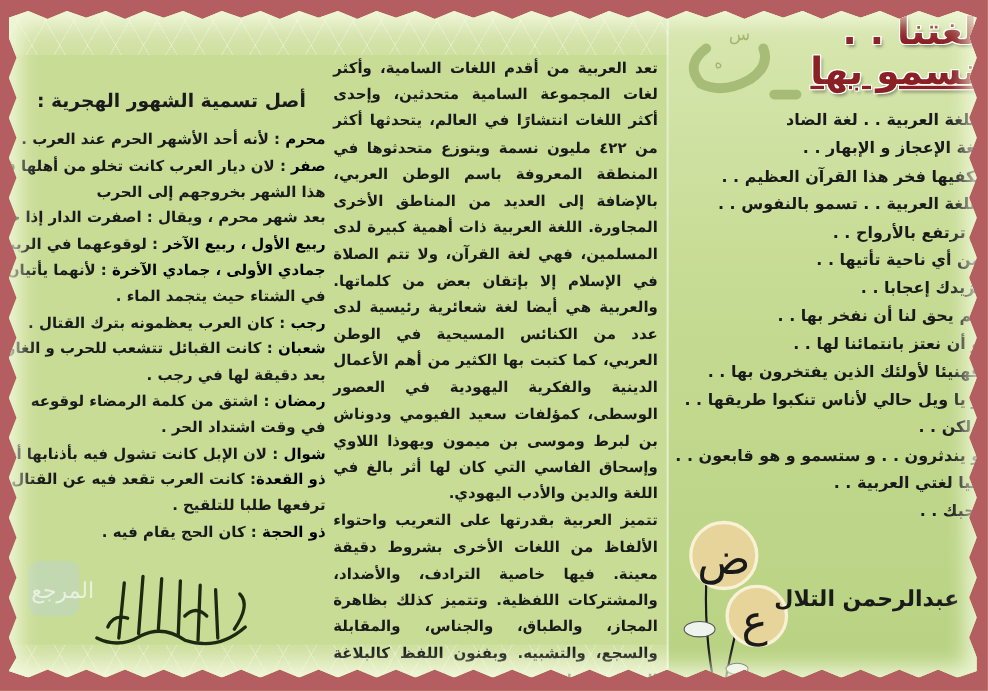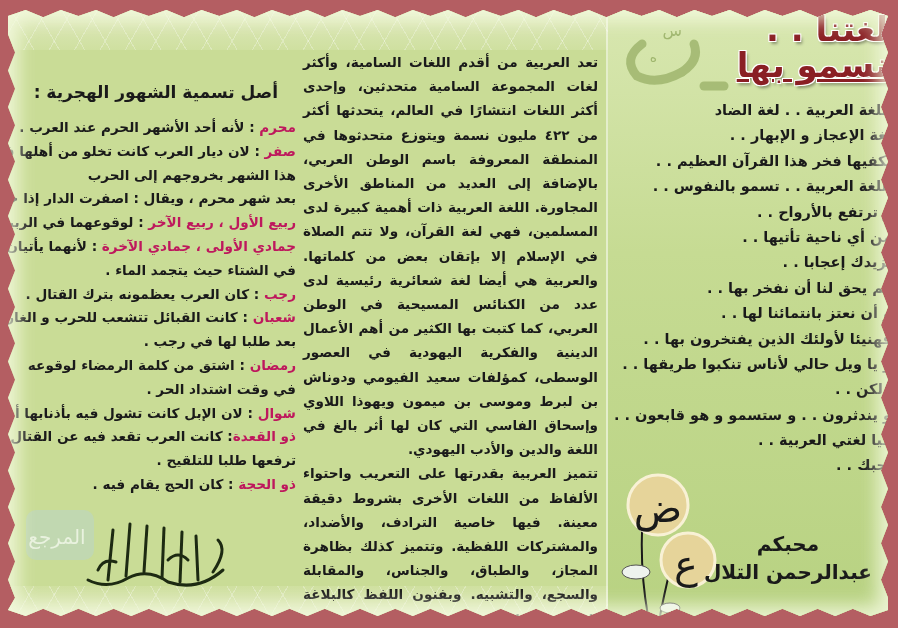--- a/index.html
+++ b/index.html
@@ -52,44 +52,44 @@
   .flowers { position:absolute; left:0; top:450px; width:140px; height:156px; }
 
   
   .col-mid { left:295px; top:40px; width:295px; font-size:13.6px; font-weight:bold; line-height:24.2px; text-align:justify; }
   .col-mid p { margin:0; }
 
   
   .col-left { left:0; top:72px; width:288px; font-size:13.6px; font-weight:bold; }
   .left-heading { font-size:17px; margin-right:18px; margin-bottom:14px; }
   .month-line { line-height:23.8px; white-space:nowrap; }
-  .month-name { color:#be185d; }
+  .month-name { color:#000000; }
   .calligraphy { position:absolute; left:60px; top:500px; width:170px; height:90px; }
-  .watermark { position:absolute; left:18px; top:500px; width:68px; height:50px; border-radius:10px; background:rgba(190,215,185,0.75); }
+  .watermark { position:absolute; left:18px; top:500px; width:46px; height:50px; border-radius:10px; background:rgba(190,215,185,0.75); }
 </style>
 </head>
 <body>
 
 <div class="frame">
   <div class="pattern-band pattern-top"></div>
   <div class="pattern-band pattern-bottom"></div>
 
   <div class="col col-left">
     <div class="left-heading">أصل تسمية الشهور الهجرية :</div>
     <div id="months-list">
         <div class="month-line"><span class="month-name">محرم</span><span> : لأنه أحد الأشهر الحرم عند العرب .</span></div>
         <div class="month-line"><span class="month-name">صفر</span><span> : لان ديار العرب كانت تخلو من أهلها في</span></div>
         <div class="month-line"><span class="month-name"></span><span>هذا الشهر بخروجهم إلى الحرب</span></div>
         <div class="month-line"><span class="month-name"></span><span>بعد شهر محرم ، ويقال : اصفرت الدار إذا خلت</span></div>
         <div class="month-line"><span class="month-name">ربيع الأول ، ربيع الآخر</span><span> : لوقوعهما في الربيع .</span></div>
         <div class="month-line"><span class="month-name">جمادي الأولى ، جمادي الآخرة</span><span> : لأنهما يأتيان</span></div>
         <div class="month-line"><span class="month-name"></span><span>في الشتاء حيث يتجمد الماء .</span></div>
         <div class="month-line"><span class="month-name">رجب</span><span> : كان العرب يعظمونه بترك القتال .</span></div>
         <div class="month-line"><span class="month-name">شعبان</span><span> : كانت القبائل تتشعب للحرب و الغارات</span></div>
-        <div class="month-line"><span class="month-name"></span><span>بعد طلبا لها في رجب .</span></div>
+        <div class="month-line"><span class="month-name"></span><span>بعد دقيقة لها في رجب .</span></div>
         <div class="month-line"><span class="month-name">رمضان</span><span> : اشتق من كلمة الرمضاء لوقوعه</span></div>
         <div class="month-line"><span class="month-name"></span><span>في وقت اشتداد الحر .</span></div>
         <div class="month-line"><span class="month-name">شوال</span><span> : لان الإبل كانت تشول فيه بأذنابها أي</span></div>
         <div class="month-line"><span class="month-name">ذو القعدة</span><span>: كانت العرب تقعد فيه عن القتال</span></div>
         <div class="month-line"><span class="month-name"></span><span>ترفعها طلبا للتلقيح .</span></div>
         <div class="month-line"><span class="month-name">ذو الحجة</span><span> : كان الحج يقام فيه .</span></div>
       </div>
   </div>
   <div class="watermark">
     <svg width="62" height="50" viewBox="0 0 62 50">
@@ -156,19 +156,18 @@
         <path d="M62 110 Q56 135 52 156" stroke="#1a1a1a" stroke-width="2" fill="none"></path>
         <ellipse cx="28" cy="112" rx="14" ry="7" fill="#eef3ee" stroke="#555" stroke-width="1"></ellipse>
         <ellipse cx="62" cy="148" rx="10" ry="5" fill="#eef3ee" stroke="#555" stroke-width="1"></ellipse>
         <circle cx="50" cy="45" r="30" fill="#e6d49a" stroke="#f8f1d5" stroke-width="3"></circle>
         <circle cx="80" cy="100" r="27" fill="#e6d49a" stroke="#f8f1d5" stroke-width="3"></circle>
         <text x="50" y="62" text-anchor="middle" font-size="40" fill="#1a1a1a" font-family="DejaVu Sans, sans-serif">ض</text>
         <text x="78" y="118" text-anchor="middle" font-size="40" fill="#1a1a1a" font-family="DejaVu Sans, sans-serif">ع</text>
       </svg>
     </div>
     <div class="signature">
-      <div>محبكم</div>
       <div>عبدالرحمن التلال</div>
     </div>
   </div>
 
   <div class="frame-inner-glow"></div>
 </div>
 
 </body></html>

